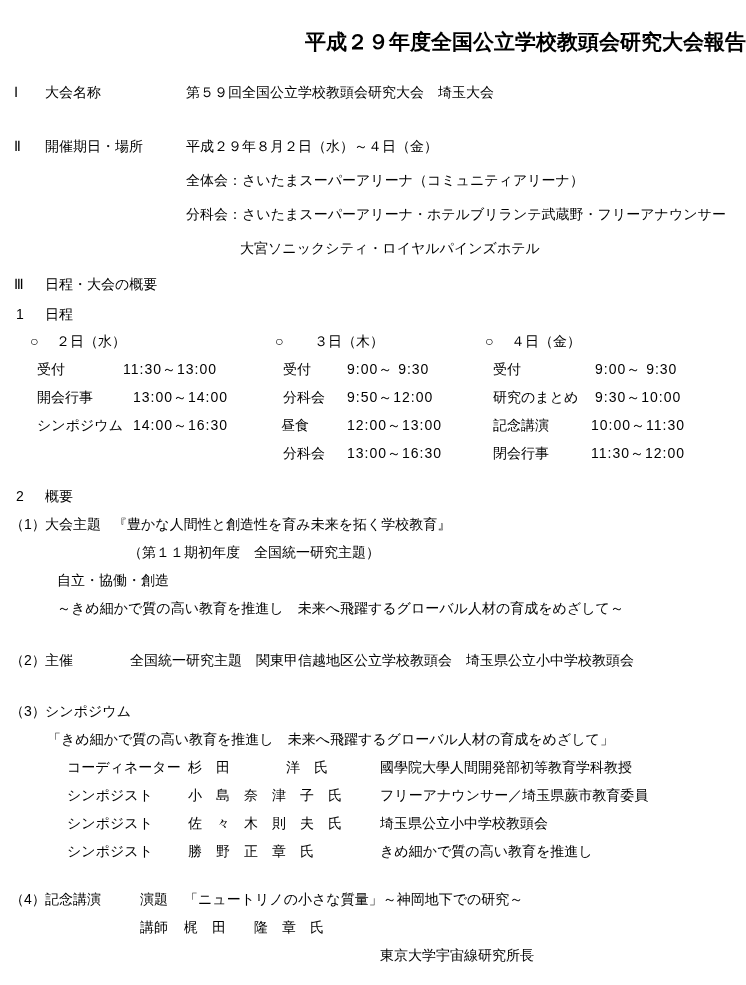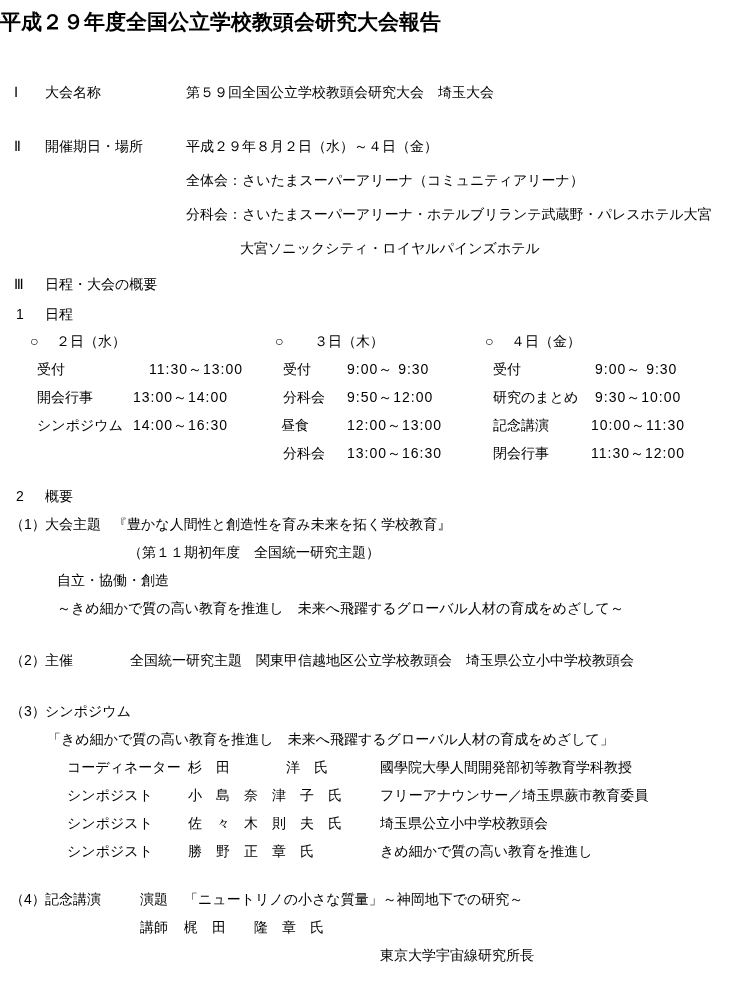--- a/index.html
+++ b/index.html
@@ -3,53 +3,53 @@
 <meta charset="utf-8">
 <style>
   html,body { margin:0; padding:0; background:#ffffff; }
   .page {
     position:relative; width:746px; height:985px; background:#ffffff;
     font-family:"Liberation Sans", sans-serif; font-size:14px; color:#000000;
     overflow:hidden;
   }
   .t { position:absolute; white-space:pre; line-height:20px; }
   .title {
-    position:absolute; top:8px; left:0; width:100%; text-align:left;
+    position:absolute; top:28px; left:0; width:100%; text-align:right;
     font-size:21px; font-weight:bold; white-space:pre;
   }
   .time { letter-spacing:1px; }
 </style>
 </head>
 <body>
 
 <div class="page">
 
   <div class="title">平成２９年度全国公立学校教頭会研究大会報告</div>
 
   <span class="t" style="top:82px;left:14px">Ⅰ</span>
   <span class="t" style="top:82px;left:45px">大会名称</span>
   <span class="t" style="top:82px;left:186px">第５９回全国公立学校教頭会研究大会　埼玉大会</span>
 
   <span class="t" style="top:136px;left:14px">Ⅱ</span>
   <span class="t" style="top:136px;left:45px">開催期日・場所</span>
   <span class="t" style="top:136px;left:186px">平成２９年８月２日（水）～４日（金）</span>
   <span class="t" style="top:170px;left:186px">全体会：さいたまスーパーアリーナ（コミュニティアリーナ）</span>
-  <span class="t" style="top:204px;left:186px">分科会：さいたまスーパーアリーナ・ホテルブリランテ武蔵野・パレスホテル大宮</span>
+  <span class="t" style="top:204px;left:186px">分科会：さいたまスーパーアリーナ・ホテルブリランテ武蔵野・フリーアナウンサー</span>
   <span class="t" style="top:238px;left:240px">大宮ソニックシティ・ロイヤルパインズホテル</span>
 
   <span class="t" style="top:274px;left:14px">Ⅲ</span>
   <span class="t" style="top:274px;left:45px">日程・大会の概要</span>
 
   <span class="t" style="top:304px;left:16px">1</span>
   <span class="t" style="top:304px;left:45px">日程</span>
 
   <span class="t" style="top:331px;left:30px">○</span>
   <span class="t" style="top:331px;left:56px">２日（水）</span>
   <span class="t" style="top:359px;left:37px">受付</span>
-  <span class="t time" style="top:359px;left:149px">11:30～13:00</span>
+  <span class="t time" style="top:359px;left:123px">11:30～13:00</span>
   <span class="t" style="top:387px;left:37px">開会行事</span>
   <span class="t time" style="top:387px;left:133px">13:00～14:00</span>
   <span class="t" style="top:415px;left:37px">シンポジウム</span>
   <span class="t time" style="top:415px;left:133px">14:00～16:30</span>
 
   <span class="t" style="top:331px;left:275px">○</span>
   <span class="t" style="top:331px;left:314px">３日（木）</span>
   <span class="t" style="top:359px;left:283px">受付</span>
   <span class="t time" style="top:359px;left:347px">9:00～ 9:30</span>
   <span class="t" style="top:387px;left:283px">分科会</span>

